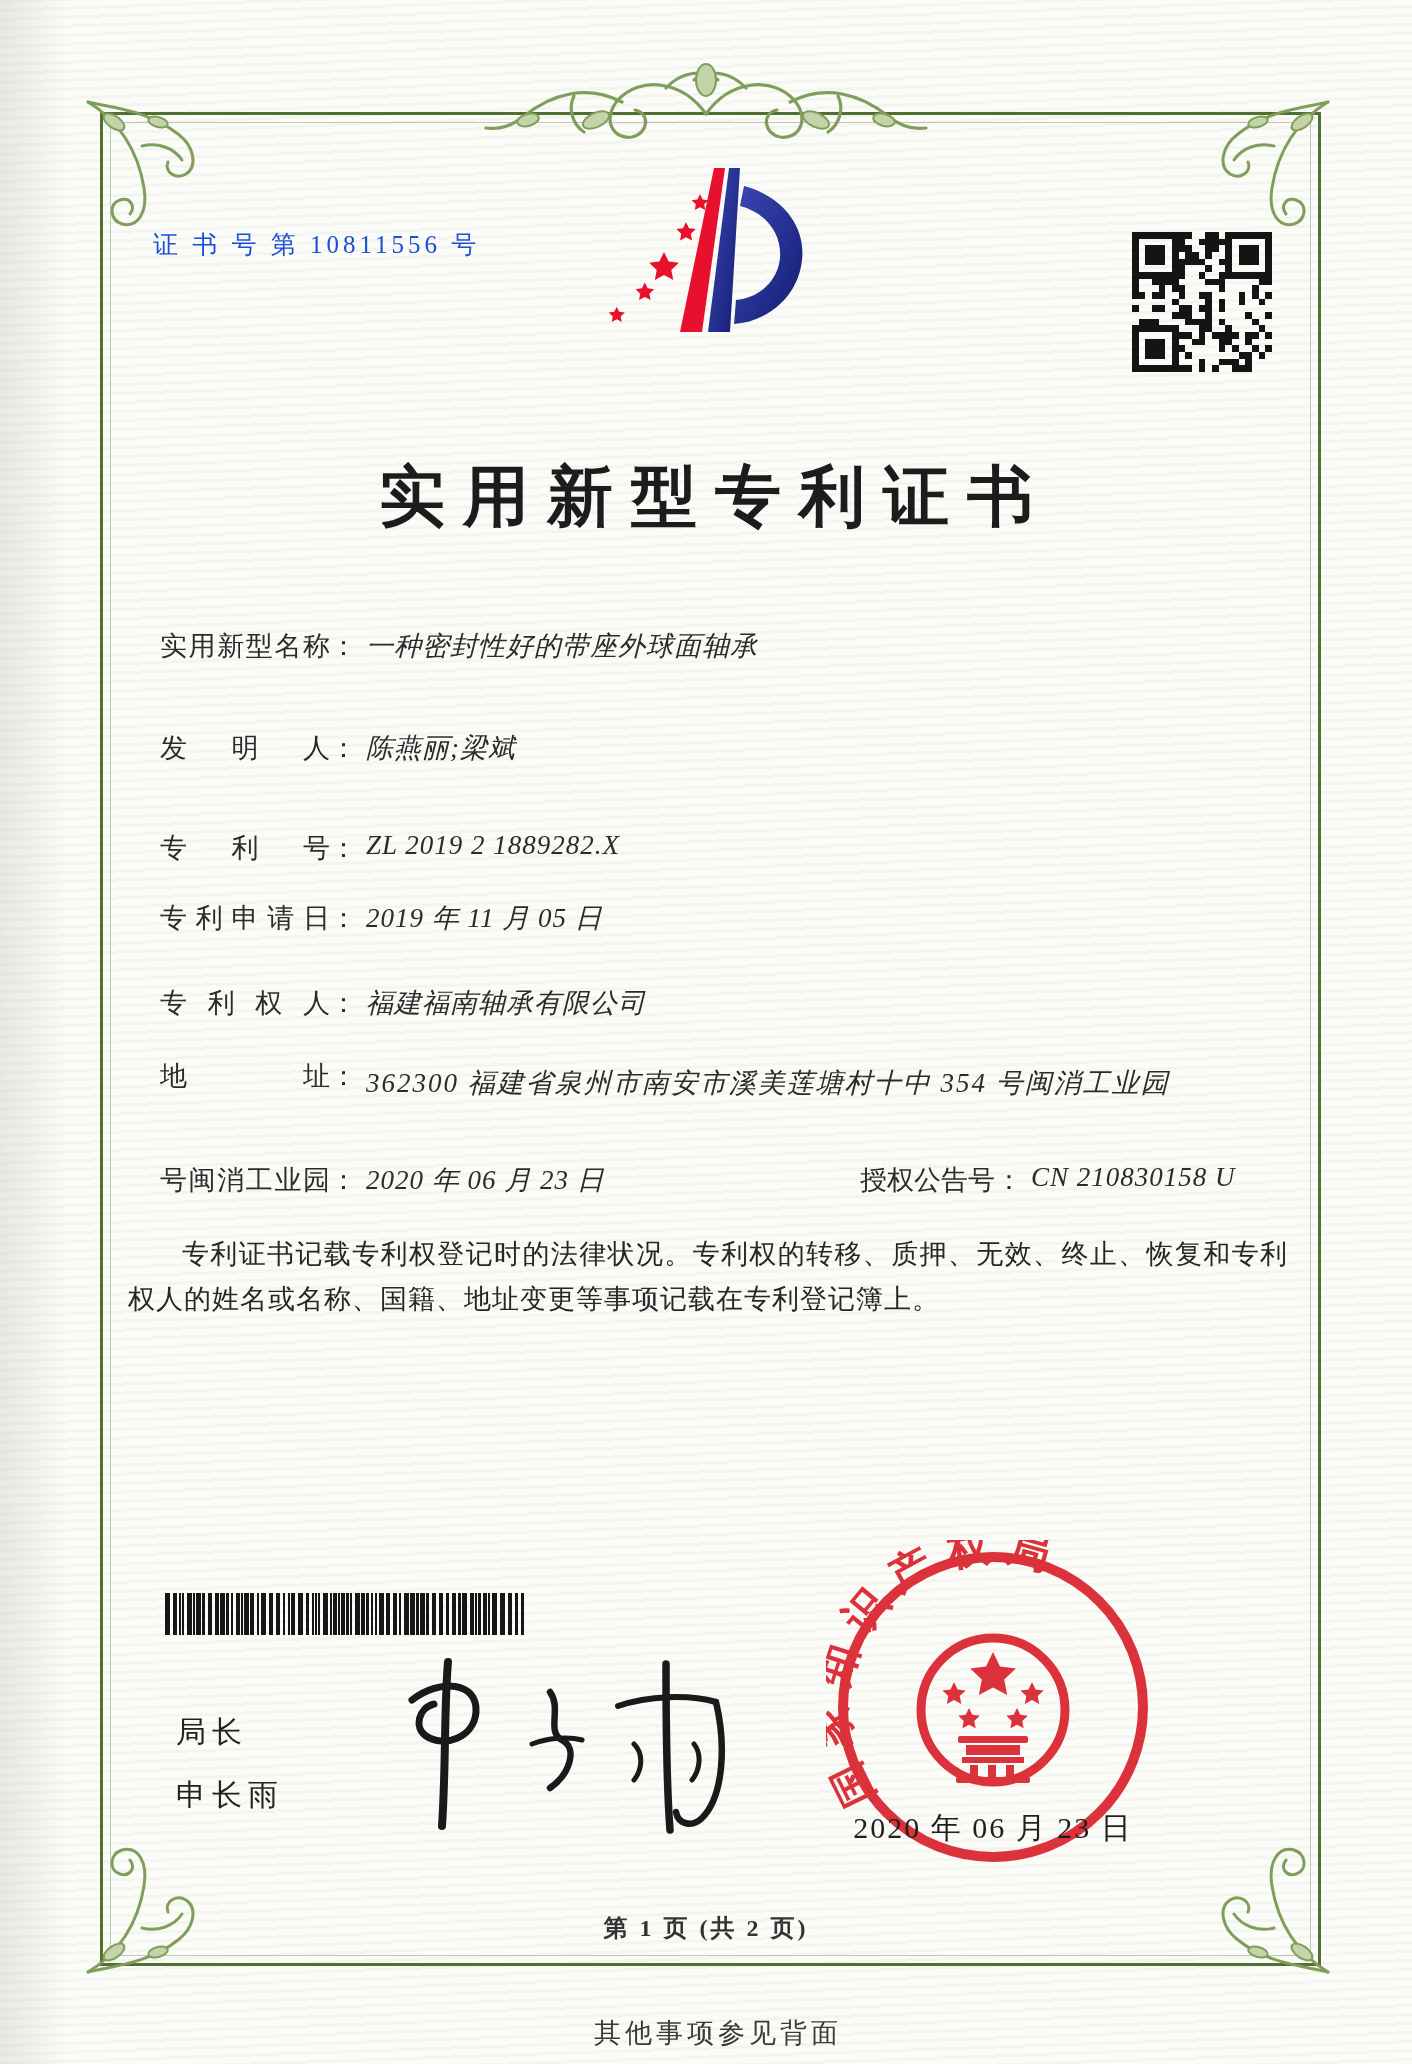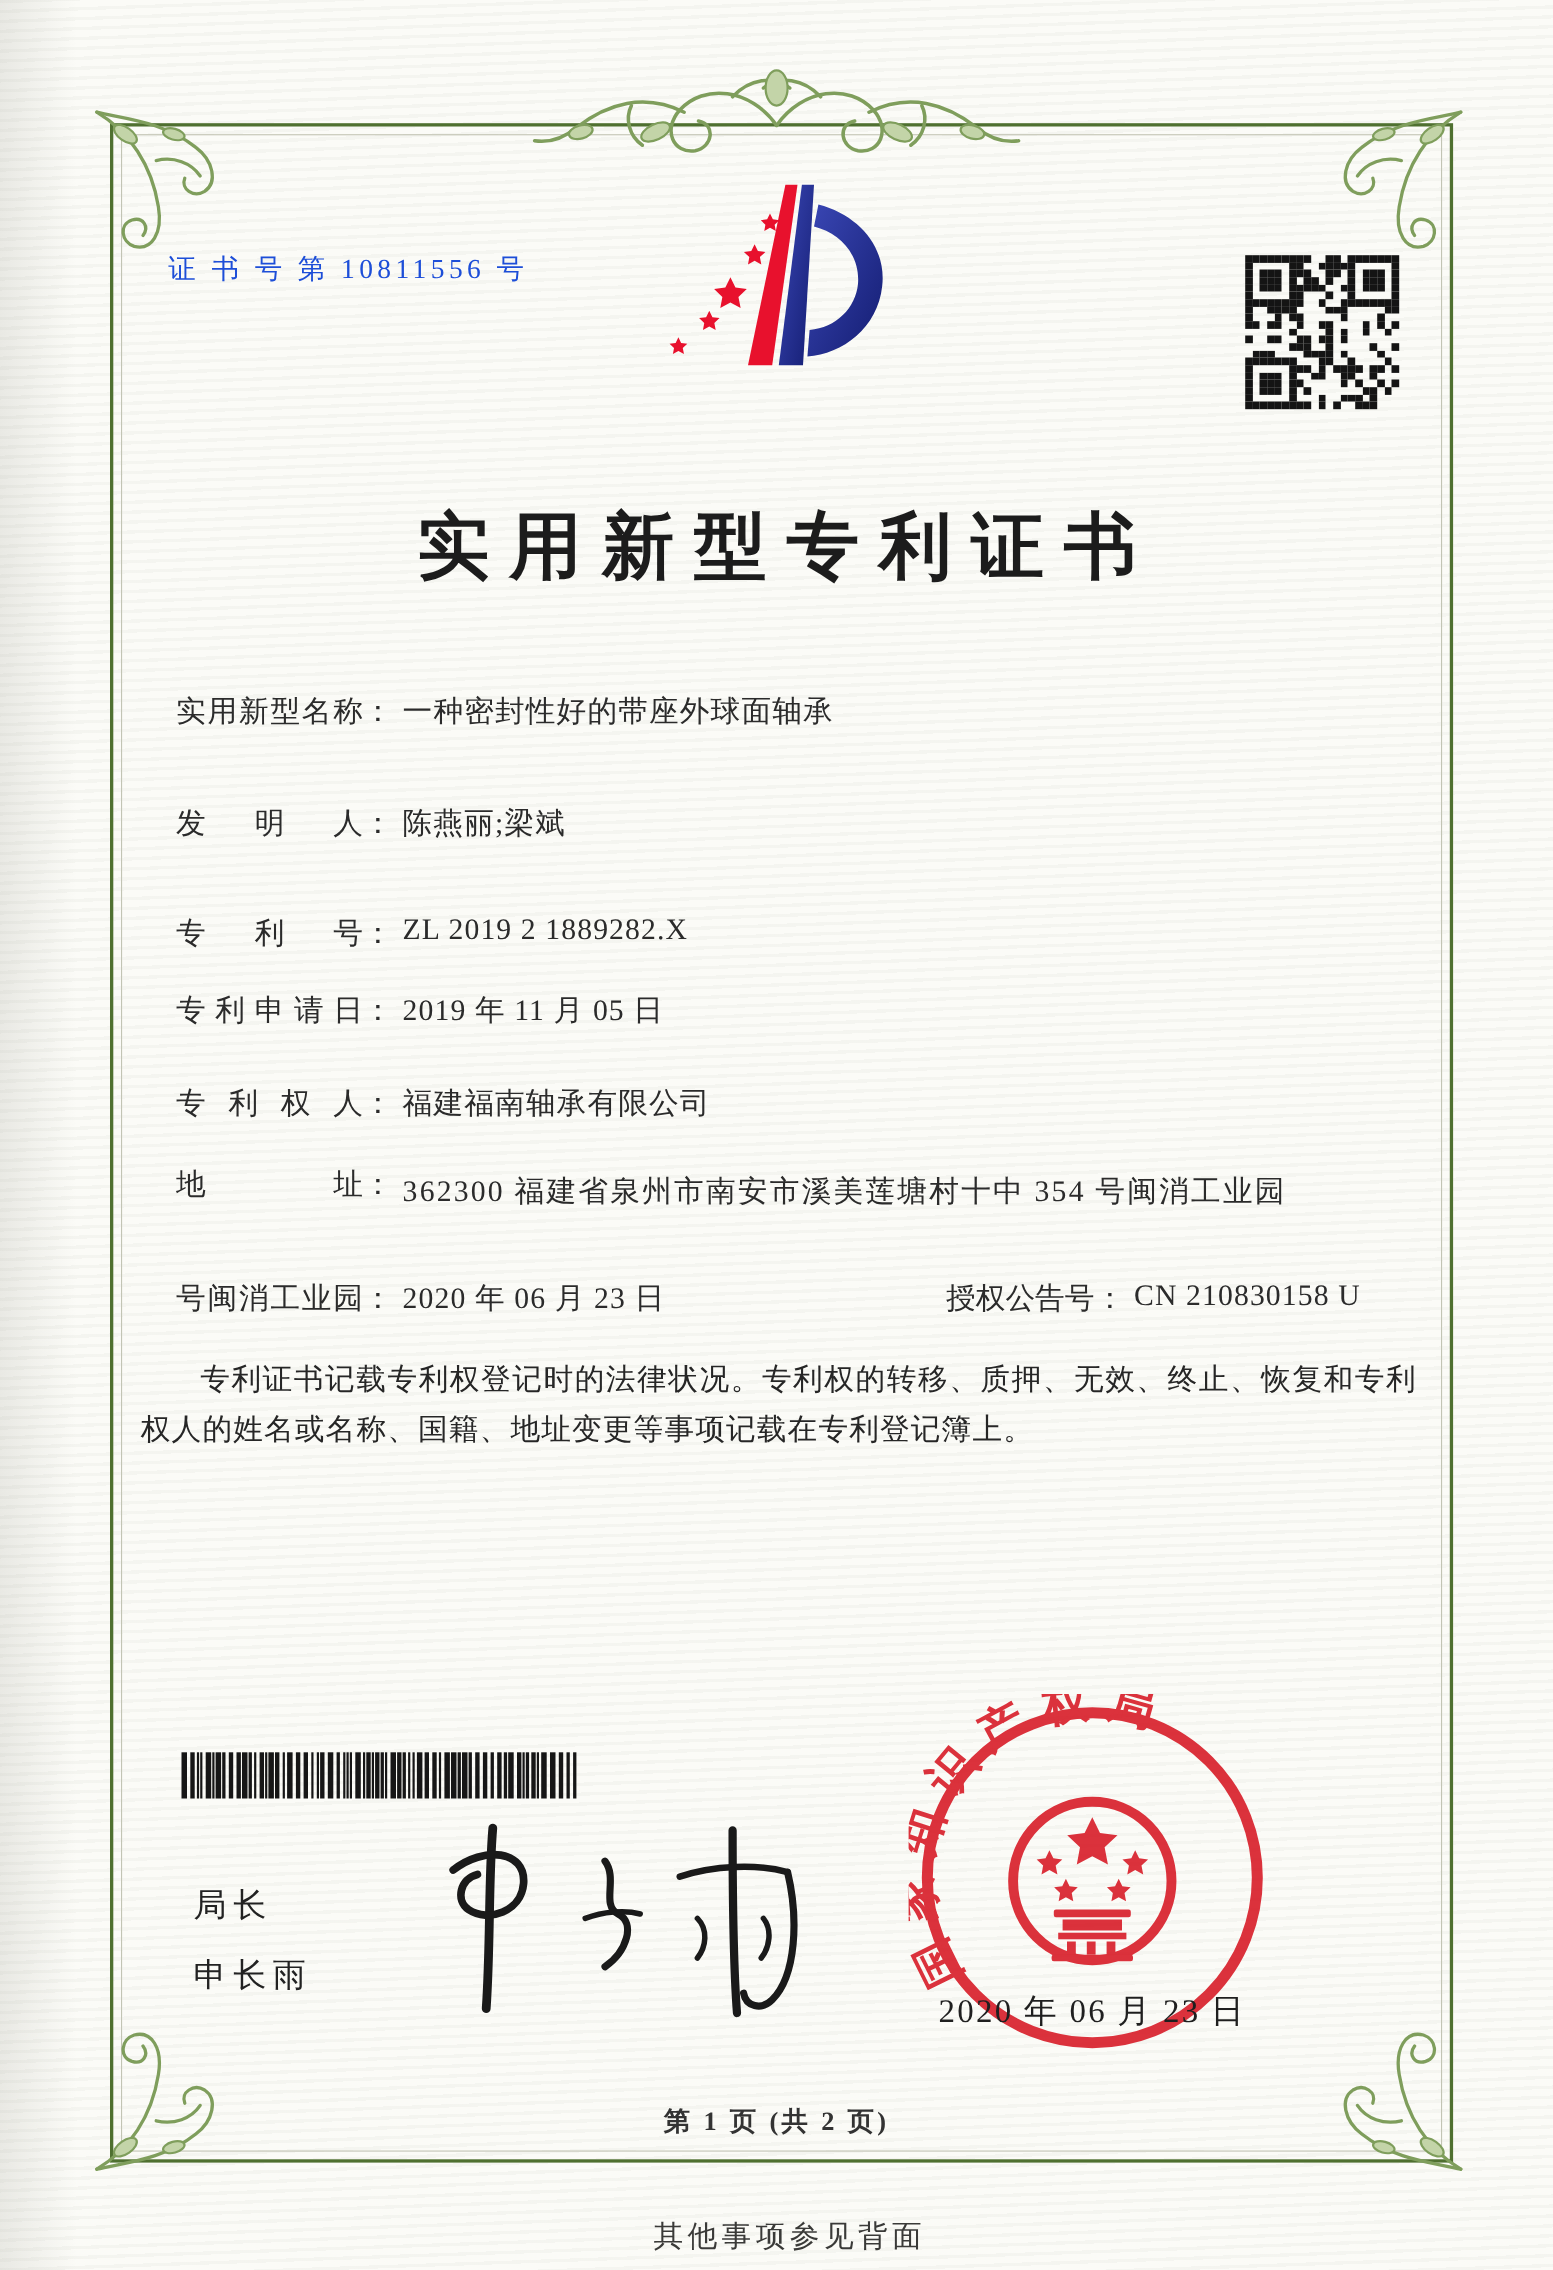--- a/index.html
+++ b/index.html
@@ -39,21 +39,21 @@
   .qr i.d{background:#141414;}
   .title{
     position:absolute;left:0;top:452px;width:100%;text-align:center;
     font-size:66px;font-weight:700;letter-spacing:18px;text-indent:18px;color:#1c1c1c;
   }
   
   .fields{position:absolute;left:160px;top:0;width:1130px;}
   .frow{position:absolute;left:0;white-space:nowrap;font-size:27px;}
   .frow .lab{display:inline-block;width:170px;text-align:justify;text-align-last:justify;vertical-align:top;}
   .frow .colon{display:inline-block;width:28px;vertical-align:top;}
-  .frow .val{display:inline-block;margin-left:8px;vertical-align:top;letter-spacing:1px;}
+  .frow .val{display:inline-block;margin-left:8px;vertical-align:top;letter-spacing:1px;font-style:italic;}
   .frow.wrap{white-space:normal;}
   .frow.wrap .val{width:905px;line-height:50px;letter-spacing:2px;}
   .r1{top:628px}.r2{top:730px}.r3{top:830px}.r4{top:900px}.r5{top:985px}.r6{top:1058px}.r7{top:1162px}
   .pair2{position:absolute;left:700px;top:0;white-space:nowrap;text-align:center;}
   .pair2 .lab2{display:inline-block;}
   
   .paras{position:absolute;left:128px;top:1232px;width:1160px;font-size:27px;line-height:45px;
          text-align:justify;letter-spacing:1px;color:#262626;}
   .paras p{margin:0 0 4px 0;text-indent:2em;}
   

